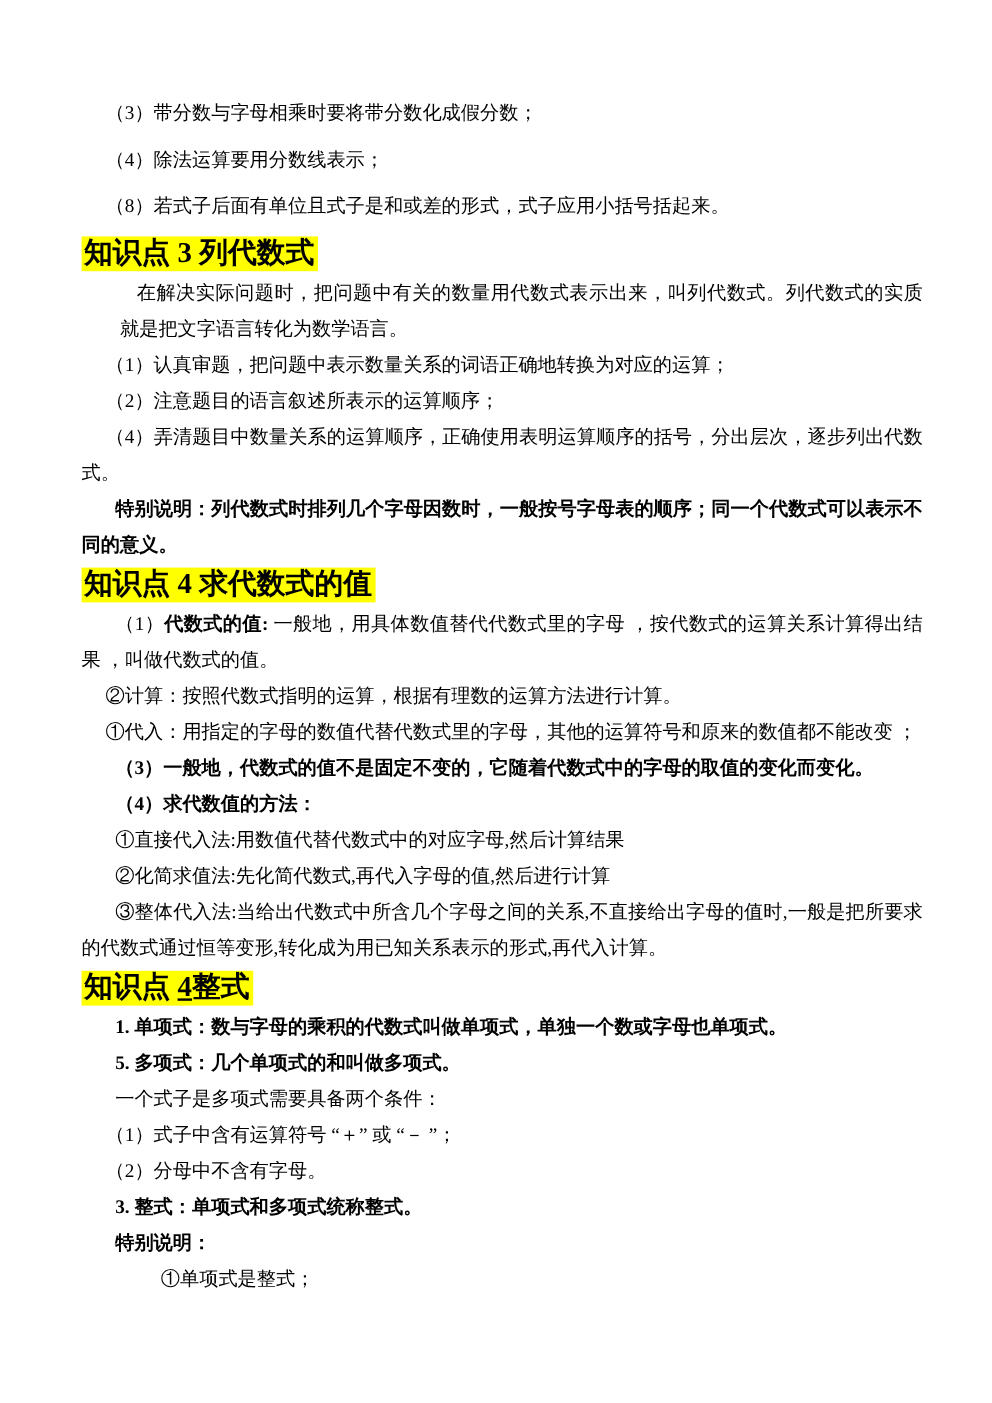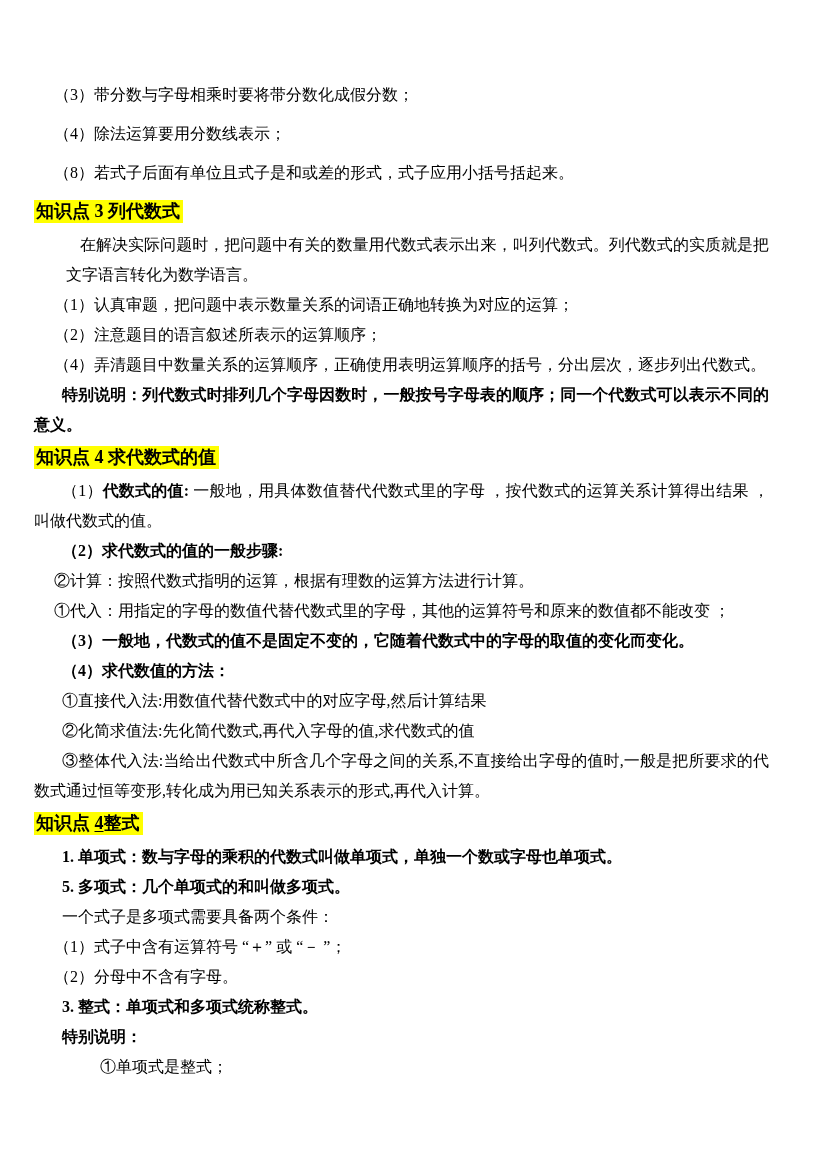--- a/index.html
+++ b/index.html
@@ -7,37 +7,37 @@
     padding: 0;
     background: #ffffff;
   }
   .page {
     box-sizing: border-box;
     width: 827px;
     min-height: 1169px;
     margin: 0 auto;
     background: #ffffff;
     color: #000000;
-    padding: 80px 58px 40px 34px;
+    padding: 80px 58px 40px 68px;
     font-family: "Liberation Serif", "DejaVu Serif", serif;
     font-size: 16px;
     line-height: 30px;
   }
   p {
     margin: 0;
     text-align: justify;
   }
   .gap { margin-bottom: 9px; }      
   .b   { font-weight: bold; }
   .ind-a { text-indent: 14px; margin-left: 32px; }     
   .ind-b { text-indent: 20px; }     
   .ind-c { text-indent: 28px; }     
   .ind-d { text-indent: 66px; }     
   h2.kp {
-    font-size: 18px;
+    font-size: 24px;
     line-height: 28px;
     font-weight: bold;
     margin: 3px 0 5px 0;
   }
   .hl {
     background: #ffff00;
     padding: 1px 3px 2px 2px;
   }
   .u { text-decoration: underline; text-underline-offset: 2px; }
 </style>
@@ -58,27 +58,26 @@
   <p class="ind-b">（1）认真审题，把问题中表示数量关系的词语正确地转换为对应的运算；</p>
   <p class="ind-b">（2）注意题目的语言叙述所表示的运算顺序；</p>
   <p class="ind-b">（4）弄清题目中数量关系的运算顺序，正确使用表明运算顺序的括号，分出层次，逐步列出代数式。</p>
   <p class="ind-c b">特别说明：列代数式时排列几个字母因数时，一般按号字母表的顺序；同一个代数式可以表示不同的意义。</p>
 
   <h2 class="kp">
     <span class="hl"><span>知识点 </span><span>4</span><span> 求代数式的值</span></span>
   </h2>
 
   <p class="ind-c"><span>（1）</span><b>代数式的值: </b><span>一般地，用具体数值替代代数式里的字母 ，按代数式的运算关系计算得出结果 ，叫做代数式的值。</span></p>
-  <p class="ind-c b">（2）求代数式的值的一般步骤:</p>
   <p class="ind-b">②计算：按照代数式指明的运算，根据有理数的运算方法进行计算。</p>
   <p class="ind-b">①代入：用指定的字母的数值代替代数式里的字母，其他的运算符号和原来的数值都不能改变 ；</p>
   <p class="ind-c b">（3）一般地，代数式的值不是固定不变的，它随着代数式中的字母的取值的变化而变化。</p>
   <p class="ind-c b">（4）求代数值的方法：</p>
   <p class="ind-c">①直接代入法:用数值代替代数式中的对应字母,然后计算结果</p>
-  <p class="ind-c">②化简求值法:先化简代数式,再代入字母的值,求代数式的值</p>
+  <p class="ind-c">②化简求值法:先化简代数式,再代入字母的值,然后进行计算</p>
   <p class="ind-c">③整体代入法:当给出代数式中所含几个字母之间的关系,不直接给出字母的值时,一般是把所要求的代数式通过恒等变形,转化成为用已知关系表示的形式,再代入计算。</p>
 
   <h2 class="kp">
     <span class="hl"><span>知识点 </span><span class="u">4</span><span>整式</span></span>
   </h2>
 
   <p class="ind-c b">1. 单项式：数与字母的乘积的代数式叫做单项式，单独一个数或字母也单项式。</p>
   <p class="ind-c b">5. 多项式：几个单项式的和叫做多项式。</p>
   <p class="ind-c">一个式子是多项式需要具备两个条件：</p>
   <p class="ind-b">（1）式子中含有运算符号 “＋” 或 “－ ”；</p>

